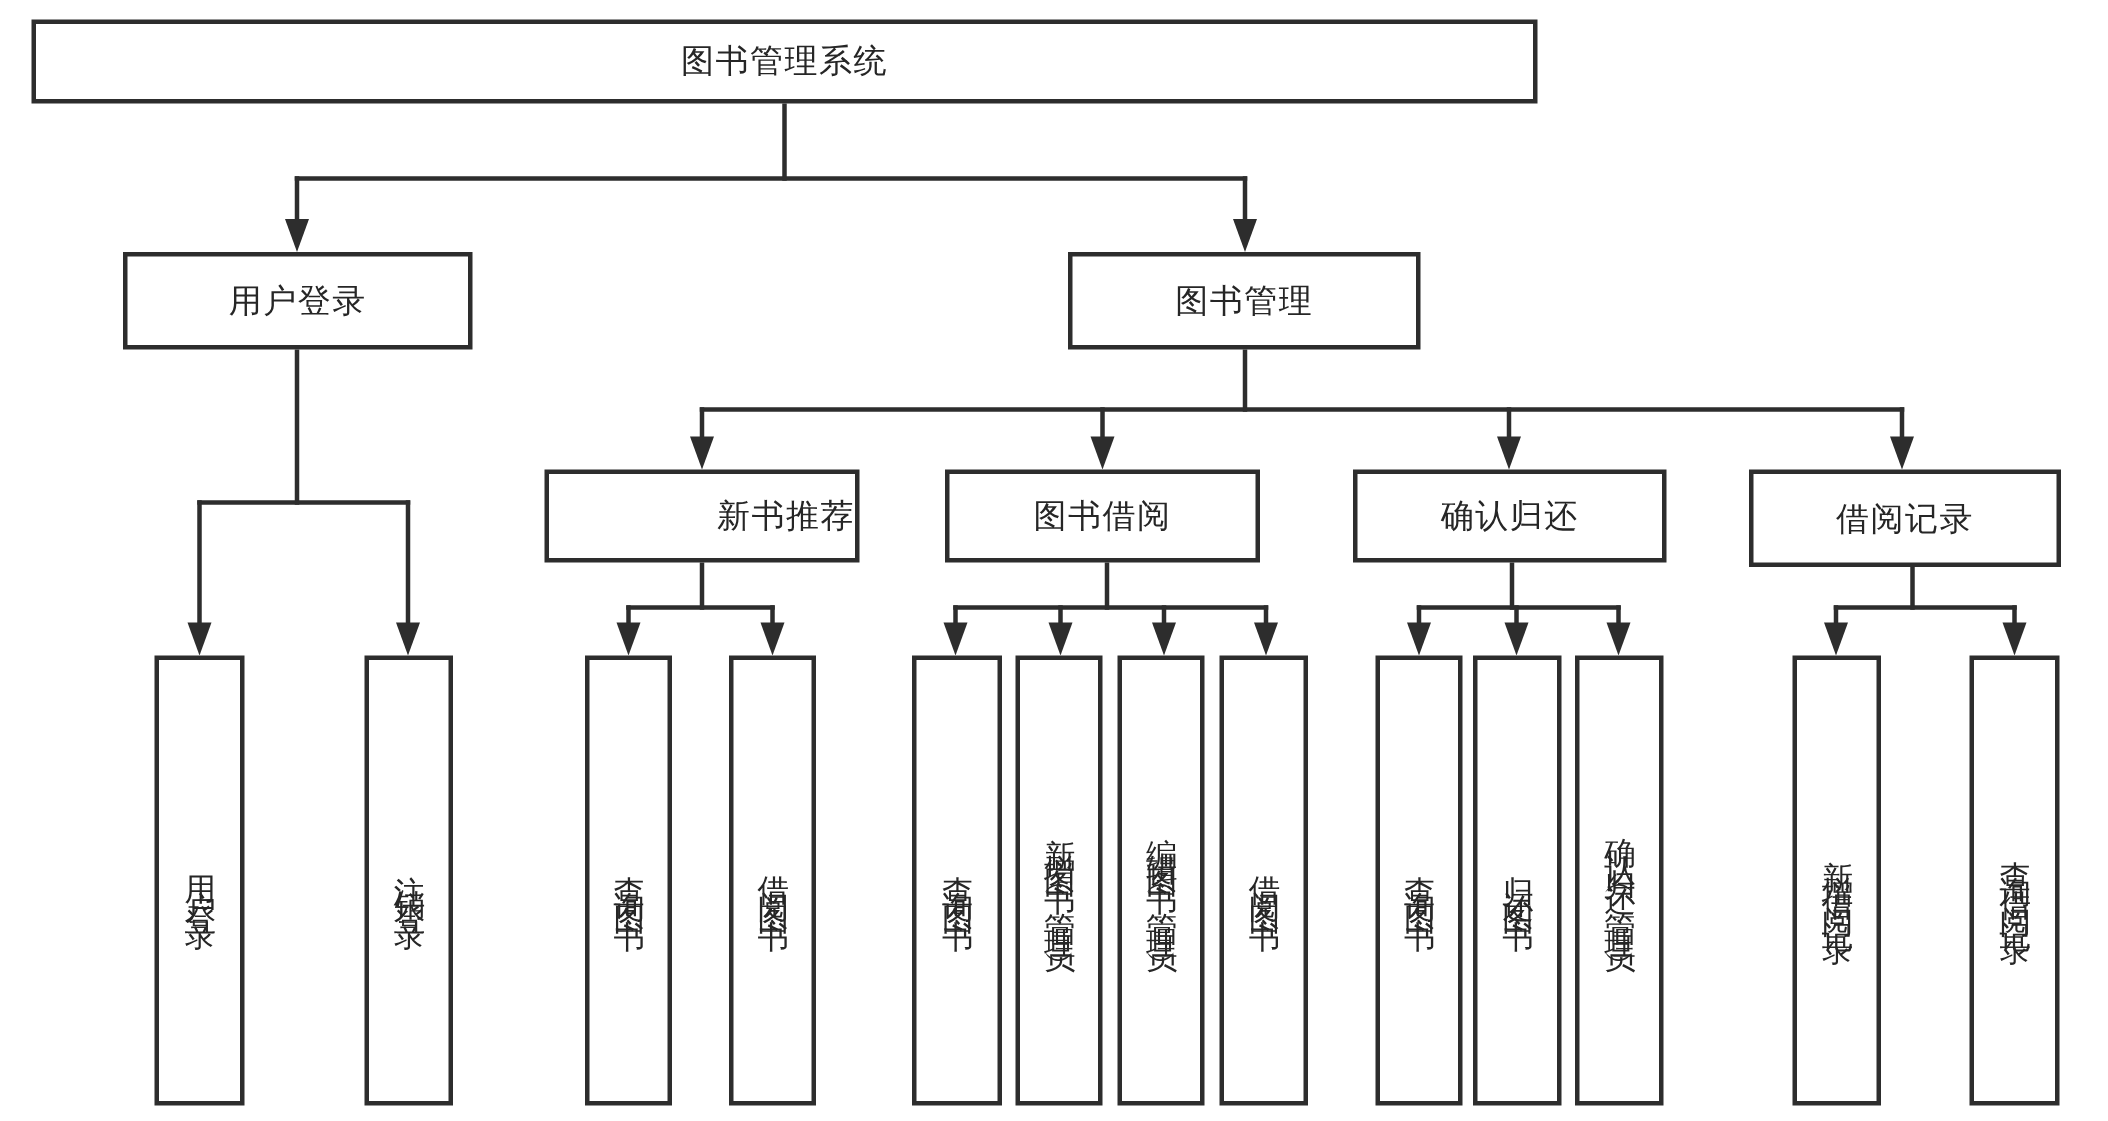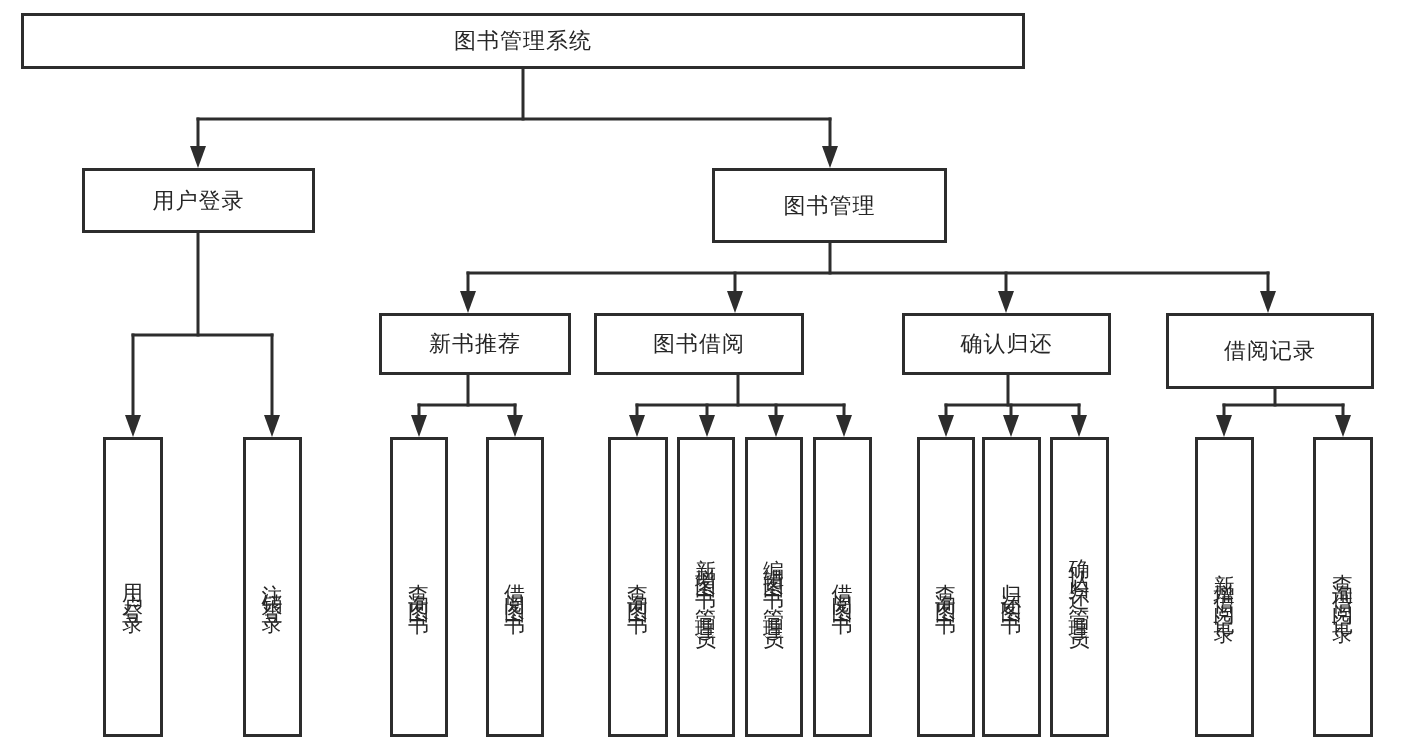--- a/index.html
+++ b/index.html
@@ -94,34 +94,34 @@
     </g>
   </svg>
 
   <div class="box hbox" style="left:21px;top:13px;width:1004px;height:56px;">
     <span>图书管理系统</span>
   </div>
 
   <div class="box hbox" style="left:82px;top:168px;width:233px;height:65px;">
     <span>用户登录</span>
   </div>
-  <div class="box hbox" style="left:712px;top:168px;width:235px;height:75px;align-items:center;">
+  <div class="box hbox" style="left:712px;top:168px;width:235px;height:65px;align-items:center;">
     <span>图书管理</span>
   </div>
 
-  <div class="box hbox" style="left:379px;top:313px;width:192px;height:62px;">
+  <div class="box hbox" style="left:363px;top:313px;width:210px;height:62px;justify-content:flex-end;">
     <span>新书推荐</span>
   </div>
-  <div class="box hbox" style="left:594px;top:313px;width:210px;height:62px;">
+  <div class="box hbox" style="left:630px;top:313px;width:210px;height:62px;">
     <span>图书借阅</span>
   </div>
   <div class="box hbox" style="left:902px;top:313px;width:209px;height:62px;">
     <span>确认归还</span>
   </div>
-  <div class="box hbox" style="left:1166px;top:313px;width:208px;height:76px;text-align:right;">
+  <div class="box hbox" style="left:1166px;top:313px;width:208px;height:65px;text-align:right;">
     <span>借阅记录</span>
   </div>
 
   <div class="box leaf" style="left:103px;top:437px;width:60px;height:300px;">用户登录</div>
   <div class="box leaf" style="left:243px;top:437px;width:59px;height:300px;">注销登录</div>
 
   <div class="box leaf" style="left:390px;top:437px;width:58px;height:300px;">查询图书</div>
   <div class="box leaf" style="left:486px;top:437px;width:58px;height:300px;">借阅图书</div>
 
   <div class="box leaf" style="left:608px;top:437px;width:60px;height:300px;">查询图书</div>

